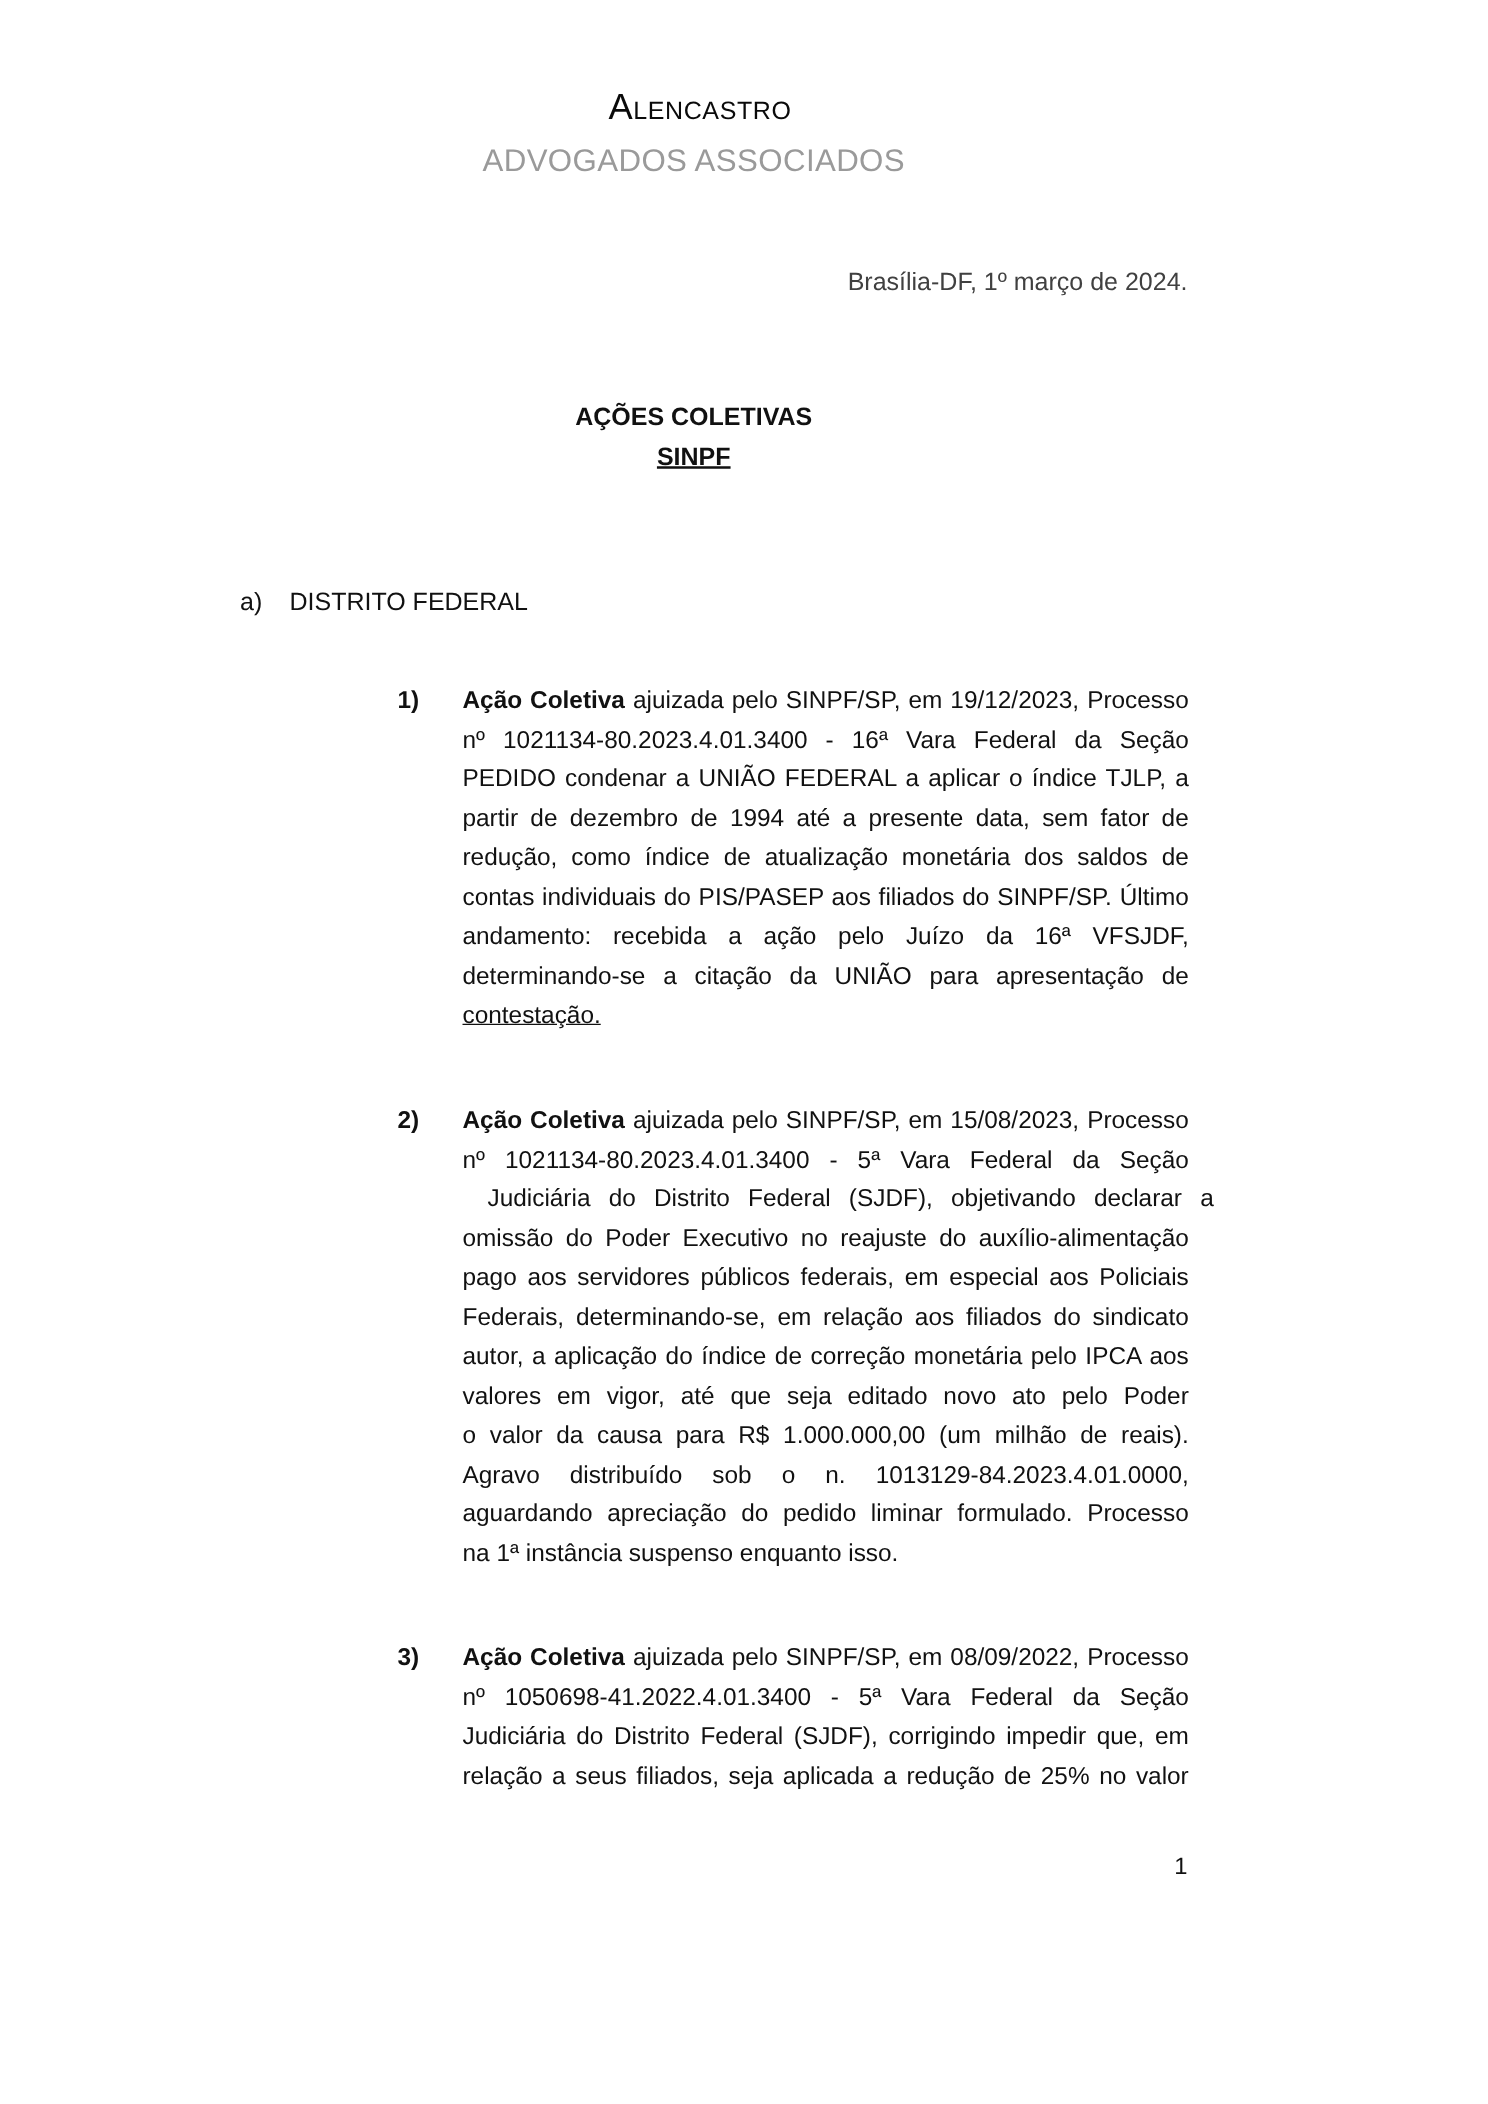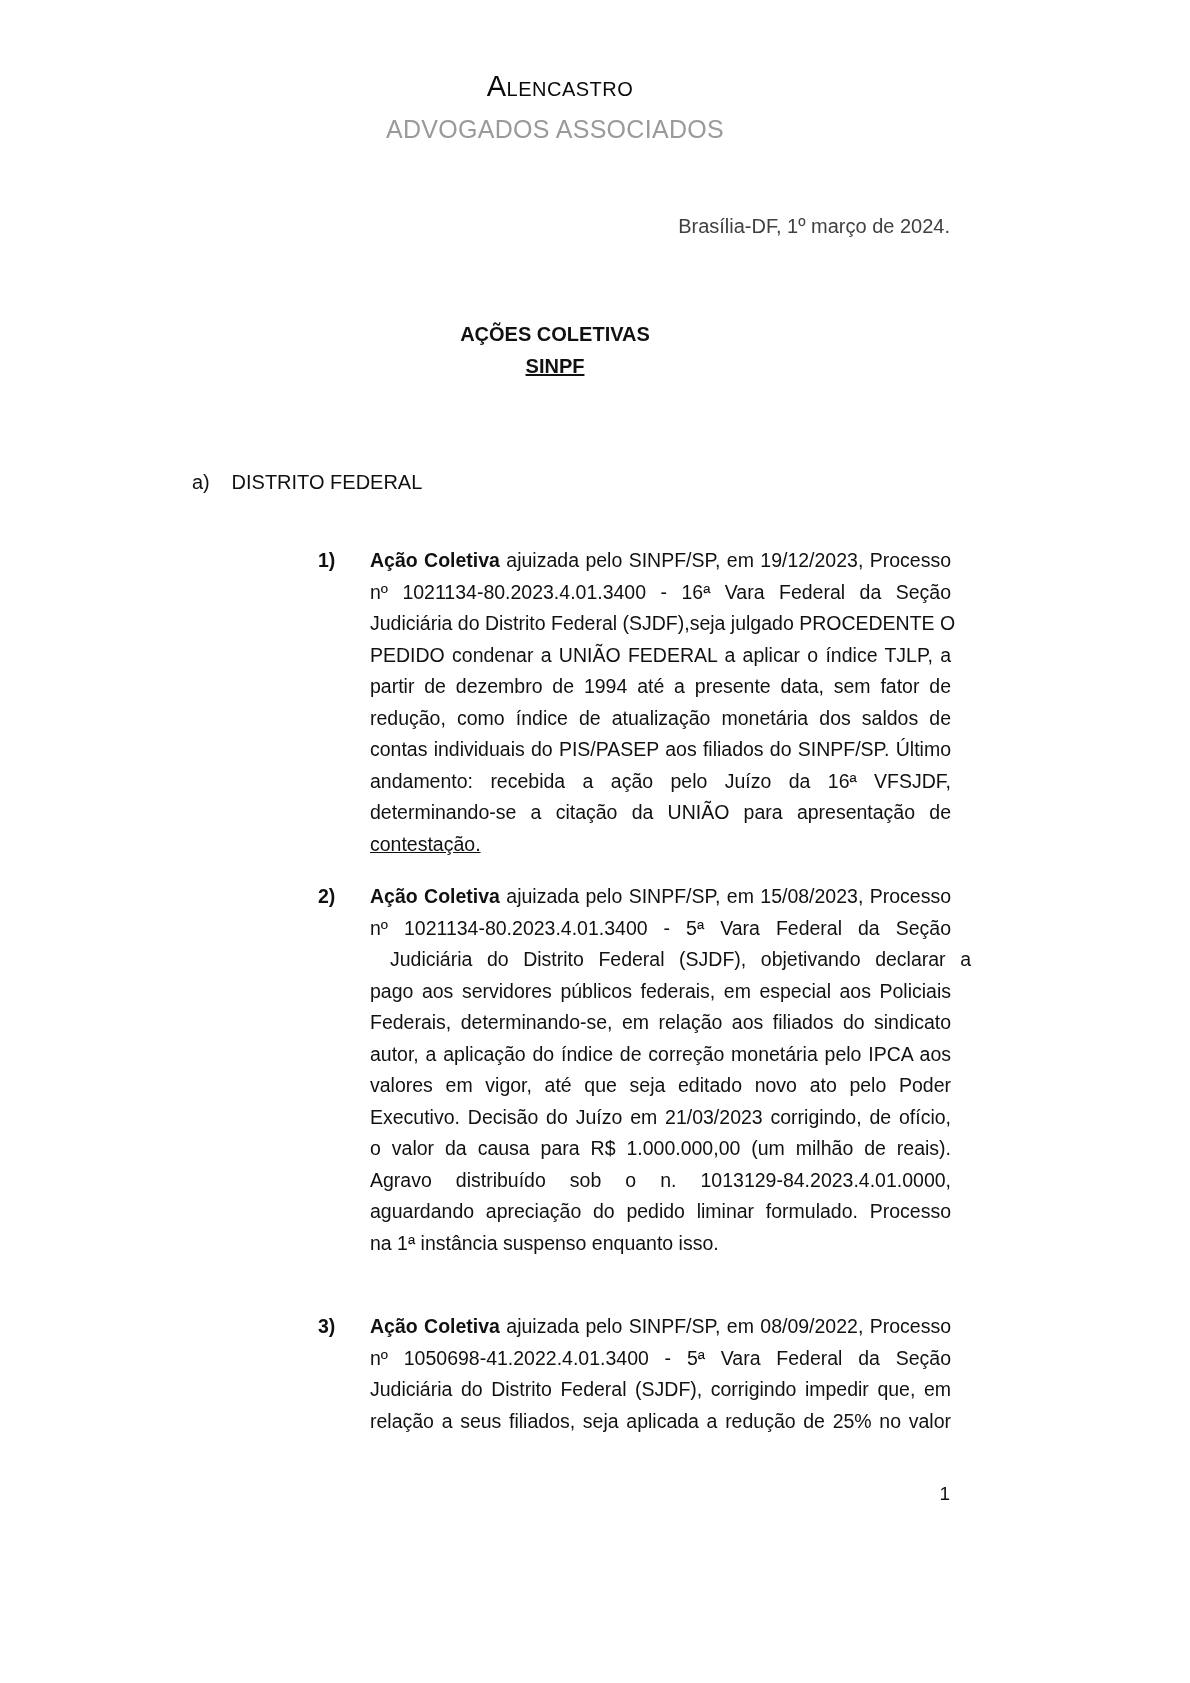--- a/index.html
+++ b/index.html
@@ -138,42 +138,41 @@
   <div class="section-heading">
     <span class="marker">a)</span>
     <span>DISTRITO FEDERAL</span>
   </div>
 
   <div class="item" style="top:545px;">
     <span class="num">1)</span>
     <div class="text">
       <span class="line" style="width: 100%;"><b>Ação Coletiva</b><span> ajuizada pelo SINPF/SP, em 19/12/2023, Processo</span></span>
       <span class="line" style="width: 100%;">nº 1021134-80.2023.4.01.3400 - 16ª Vara Federal da Seção</span>
-      <span class="line" style="width: 100%;">Judiciária do Distrito Federal (SJDF),seja julgado PROCEDENTE O</span>
       <span class="line" style="width: 100%;">PEDIDO condenar a UNIÃO FEDERAL a aplicar o índice TJLP, a</span>
       <span class="line" style="width: 100%;">partir de dezembro de 1994 até a presente data, sem fator de</span>
       <span class="line" style="width: 100%;">redução, como índice de atualização monetária dos saldos de</span>
       <span class="line" style="width: 100%;">contas individuais do PIS/PASEP aos filiados do SINPF/SP. Último</span>
       <span class="line" style="width: 100%;">andamento: recebida a ação pelo Juízo da 16ª VFSJDF,</span>
       <span class="line" style="width: 100%;">determinando-se a citação da UNIÃO para apresentação de</span>
       <span class="line last" style="width: 100%; text-decoration: underline;">contestação.</span>
     </div>
   </div>
 
   <div class="item" style="top:881px;">
     <span class="num">2)</span>
     <div class="text">
       <span class="line" style="width: 100%;"><b>Ação Coletiva</b><span> ajuizada pelo SINPF/SP, em 15/08/2023, Processo</span></span>
       <span class="line" style="width: 100%;">nº 1021134-80.2023.4.01.3400 - 5ª Vara Federal da Seção</span>
       <span class="line" style="width: 100%; margin-left: 20px;">Judiciária do Distrito Federal (SJDF), objetivando declarar a</span>
+      <span class="line" style="width: 100%;">omissão do Poder Executivo no reajuste do auxílio-alimentação</span>
       <span class="line" style="width: 100%;">pago aos servidores públicos federais, em especial aos Policiais</span>
       <span class="line" style="width: 100%;">Federais, determinando-se, em relação aos filiados do sindicato</span>
       <span class="line" style="width: 100%;">autor, a aplicação do índice de correção monetária pelo IPCA aos</span>
       <span class="line" style="width: 100%;">valores em vigor, até que seja editado novo ato pelo Poder</span>
-      <span class="line" style="width: 100%;">Executivo. Decisão do Juízo em 21/03/2023 corrigindo, de ofício,</span>
       <span class="line" style="width: 100%;">o valor da causa para R$ 1.000.000,00 (um milhão de reais).</span>
       <span class="line" style="width: 100%;">Agravo distribuído sob o n. 1013129-84.2023.4.01.0000,</span>
       <span class="line" style="width: 100%;">aguardando apreciação do pedido liminar formulado. Processo</span>
       <span class="line last" style="width: 100%;">na 1ª instância suspenso enquanto isso.</span>
     </div>
   </div>
 
   <div class="item" style="top:1311px;">
     <span class="num">3)</span>
     <div class="text">

